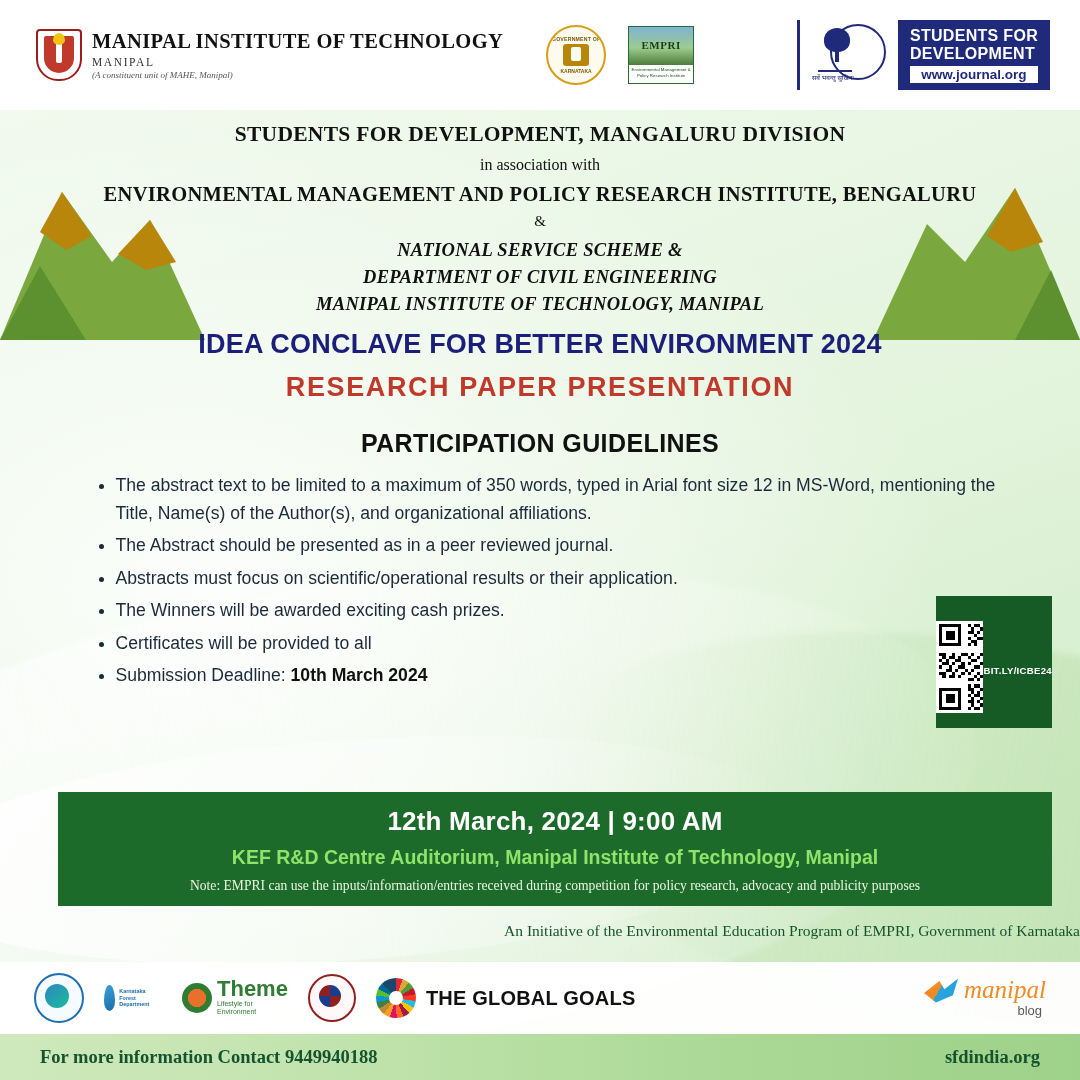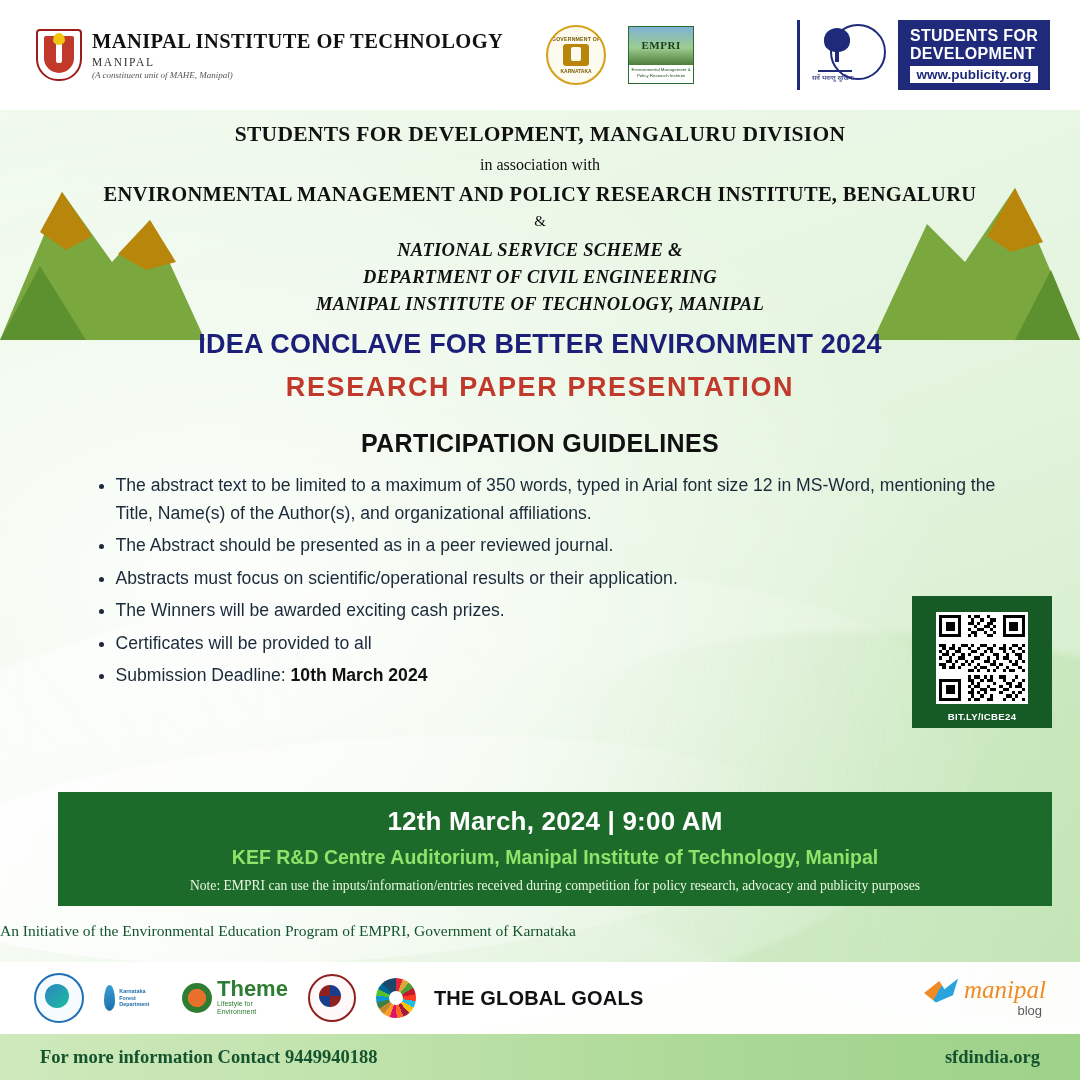--- a/index.html
+++ b/index.html
@@ -336,29 +336,28 @@
     color: #1b2a3a;
     line-height: 1.56;
     margin-bottom: 5px;
   }
   .guidelines li b { color: #111; }
 
   .qr-box {
     position: absolute;
     right: 28px;
     top: 596px;
-    width: 140px;
+    width: 116px;
     height: 132px;
     background: #165b26;
     z-index: 6;
     display: flex;
-    flex-direction: column;
     align-items: center;
     justify-content: flex-start;
-    padding-top: 16px;
+    padding-top: 10px;
     box-sizing: border-box;
   }
   .qr-code {
     width: 92px; height: 92px;
     background: #ffffff;
     position: relative;
     overflow: hidden;
   }
   .qr-label {
     margin-top: 7px;
@@ -395,21 +394,21 @@
     margin-top: 9px;
     color: #eaf7e0;
     font-family: "Liberation Serif", serif;
     font-size: 13.6px;
   }
 
   .initiative {
     position: absolute;
     left: 0; right: 0;
     top: 922px;
-    text-align: left;
+    text-align: right;
     font-family: "Liberation Serif", serif;
     font-size: 15.5px;
     color: #14532d;
     z-index: 6;
   }
 
   
   .partners {
     position: absolute;
     left: 0; right: 0;
@@ -429,21 +428,21 @@
     box-sizing: border-box;
   }
   .partner-group {
     display: flex;
     align-items: center;
     gap: 20px;
   }
   .p-logo {
     display: flex;
     align-items: center;
-    gap: 18px;
+    gap: 10px;
   }
   .seal-blue {
     width: 46px; height: 46px; border-radius: 50%;
     border: 2px solid #1f6fb2;
     background: #f6fbff;
     position: relative;
   }
   .seal-blue:after {
     content: "";
     position: absolute; left: 9px; top: 9px;
@@ -610,21 +609,21 @@
         <div class="sfd-mark">
           <div class="circle"></div>
           <div class="tree"></div>
           <div class="trunk"></div>
           <div class="cycle"></div>
           <div class="hindi">सर्वे भवन्तु सुखिनः</div>
         </div>
         <div class="sfd-text">
           <div class="l1">STUDENTS FOR</div>
           <div class="l2">DEVELOPMENT</div>
-          <div class="url">www.publicity.org</div>
+          <div class="url">www.journal.org</div>
         </div>
       </div>
 
     </div>
   </div>
 
   <div class="content">
     <div class="org-line org1">STUDENTS FOR DEVELOPMENT, MANGALURU DIVISION</div>
     <div class="org-assoc">in association with</div>
     <div class="org-line org2">ENVIRONMENTAL MANAGEMENT AND POLICY RESEARCH INSTITUTE, BENGALURU</div>

